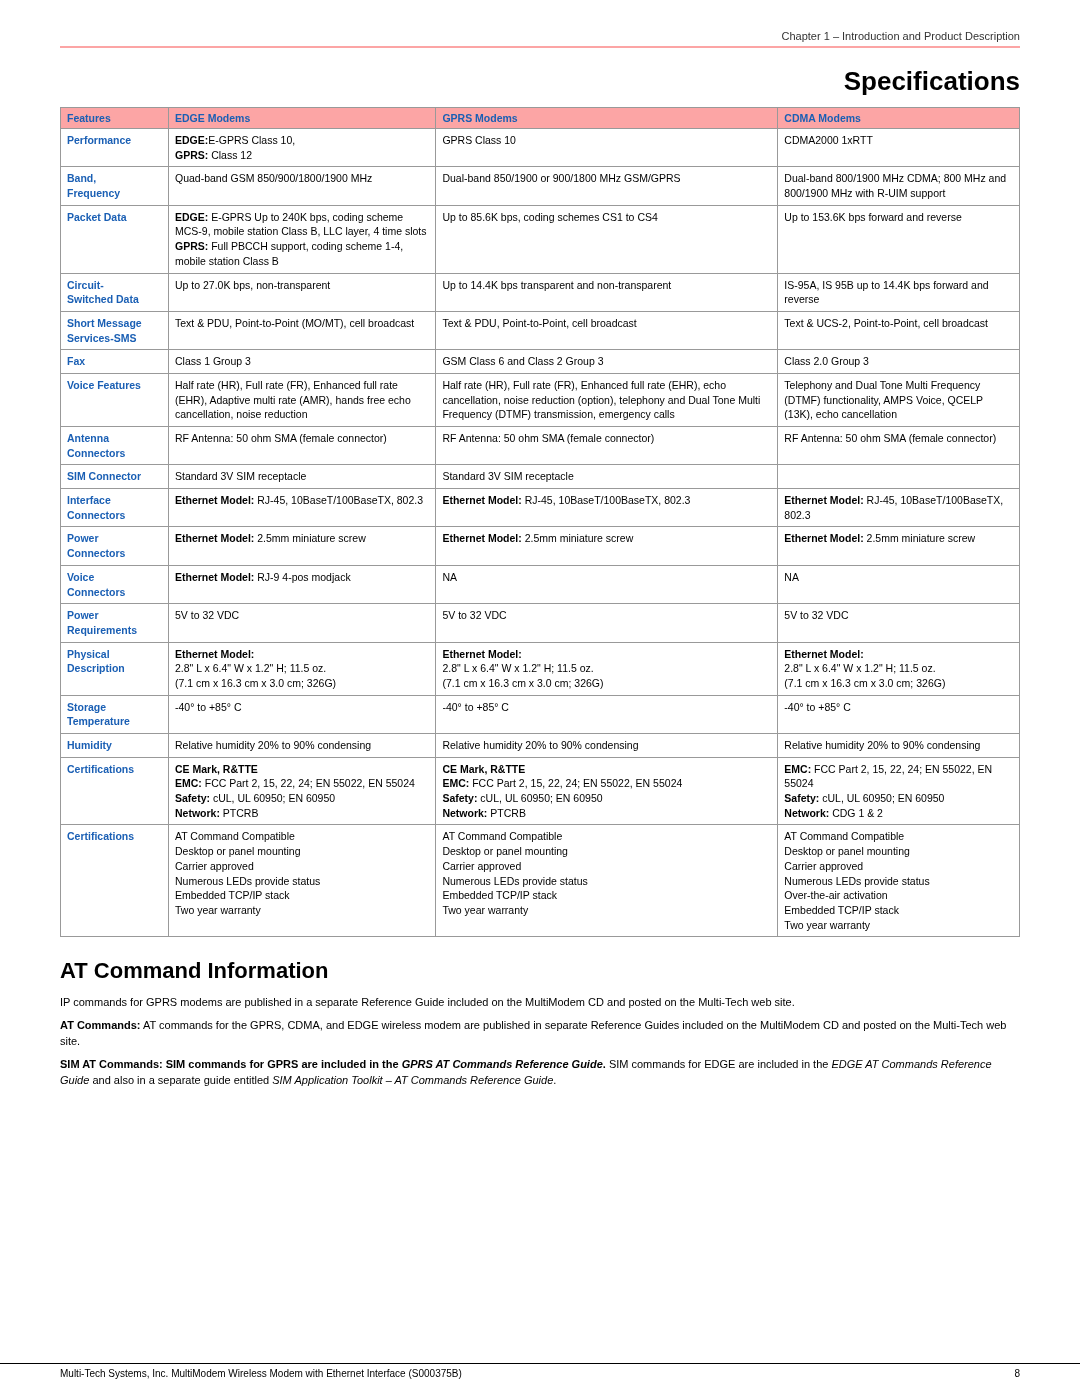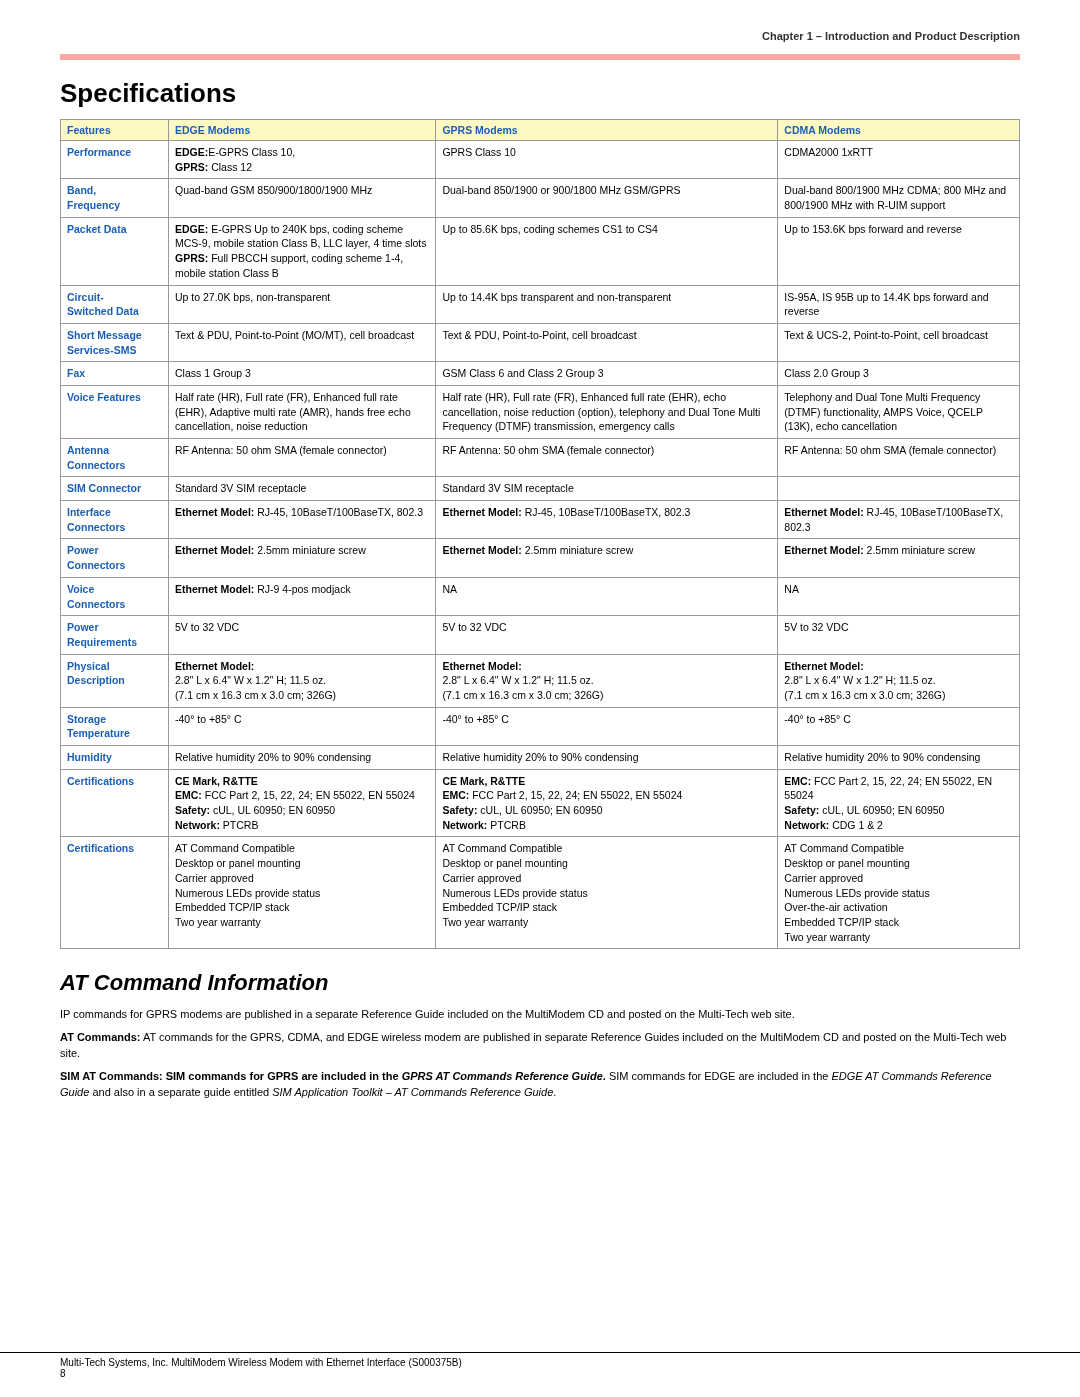--- a/index.html
+++ b/index.html
@@ -15,49 +15,48 @@
     .page {
       width: 1080px;
       min-height: 1397px;
       padding: 30px 60px 40px 60px;
       position: relative;
     }
     .top-header {
       text-align: right;
       font-size: 11px;
       color: #333;
-      border-bottom: 6px solid #fca5a5;
-      padding-bottom: 12px;
+      border-bottom: 2px solid #fca5a5;
+      padding-bottom: 4px;
       margin-bottom: 18px;
-      font-weight: bold;
     }
     h1.section-title {
       font-size: 26px;
       font-weight: bold;
       font-family: Arial, Helvetica, sans-serif;
       margin-bottom: 10px;
       color: #000;
+      text-align: right;
     }
     h2.section-title {
       font-size: 22px;
       font-weight: bold;
       font-family: Arial, Helvetica, sans-serif;
       margin-top: 21px;
       margin-bottom: 10px;
       color: #000;
-      font-style: italic;
     }
     table.specs-table {
       width: 100%;
       border-collapse: collapse;
       margin-bottom: 20px;
       font-size: 10.5px;
     }
     table.specs-table th {
-      background-color: #fef9c3;
+      background-color: #fca5a5;
       font-weight: bold;
       border: 1px solid #999;
       padding: 4px 6px;
       text-align: left;
       vertical-align: top;
       color: #1a5fb4;
     }
     table.specs-table th.features-col {
       color: #1a5fb4;
     }
@@ -85,21 +84,20 @@
       position: absolute;
       bottom: 18px;
       left: 0;
       right: 0;
       padding: 0 60px;
       display: flex;
       justify-content: space-between;
       font-size: 10px;
       border-top: 1px solid #000;
       padding-top: 4px;
-      flex-direction: column;
     }
     .italic { font-style: italic; }
   </style>
 </head>
 <body>
 
 <div class="page">
 
   <div class="top-header">
     <span>Chapter 1 – Introduction and Product Description</span>

